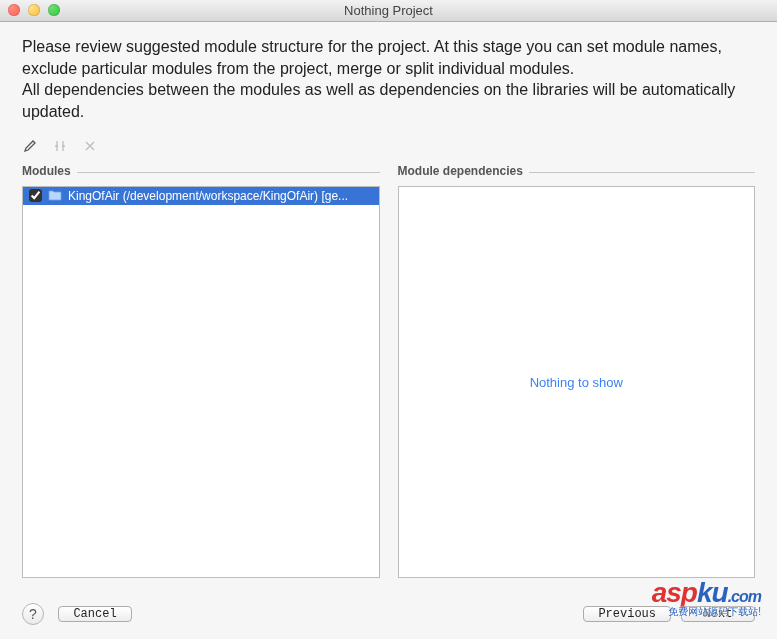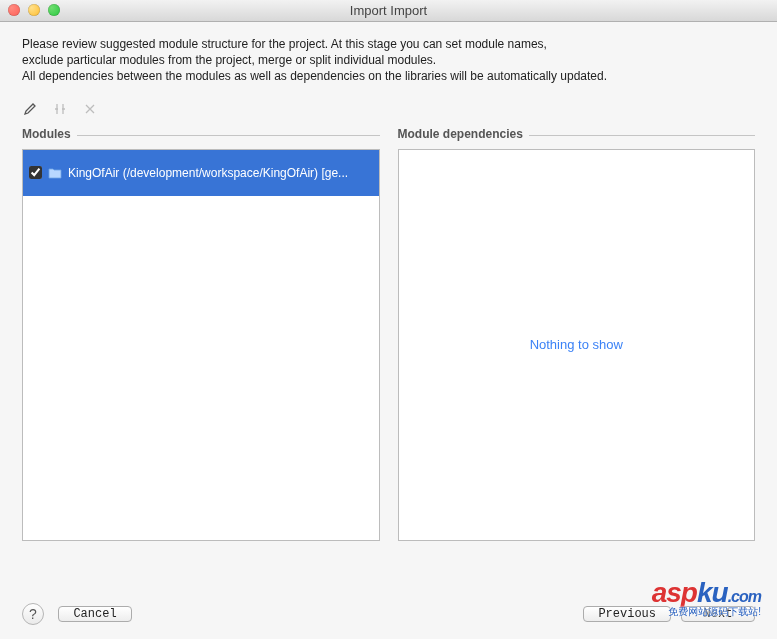--- a/index.html
+++ b/index.html
@@ -35,21 +35,21 @@
   .title-text {
     flex: 1;
     text-align: center;
     font-size: 13px;
     color: #444;
   }
   .content {
     padding: 14px 22px 0 22px;
   }
   .intro {
-    font-size: 12px;
+    font-size: 16px;
     line-height: 1.35;
     color: #222;
   }
   .toolbar-icons {
     margin-top: 16px;
     display: flex;
     gap: 14px;
     align-items: center;
   }
   .tool-ic { width: 16px; height: 16px; display: flex; align-items:center; justify-content:center; }
@@ -78,24 +78,23 @@
   .panel {
     margin-top: 8px;
     background: #fff;
     border: 1px solid #bcbcbc;
     height: 392px;
     overflow: hidden;
     position: relative;
   }
   .module-row {
     display: flex;
-    align-items: center;
     background: #3874d6;
     color: #fff;
-    padding: 16px 6px;
+    padding: 2px 6px;
     gap: 6px;
     font-size: 12px;
     white-space: nowrap;
     overflow: hidden;
     text-overflow: ellipsis;
   }
   .module-row input[type=checkbox]{
     width: 13px; height: 13px;
     accent-color: #333;
   }
@@ -163,21 +162,21 @@
 </style>
 </head>
 <body>
 
 <div class="titlebar">
   <div class="traffic-lights">
     <div class="tl red"></div>
     <div class="tl yellow"></div>
     <div class="tl green"></div>
   </div>
-  <div class="title-text">Import Import</div>
+  <div class="title-text">Nothing Project</div>
 </div>
 
 <div class="content">
   <div class="intro">
     <div>Please review suggested module structure for the project. At this stage you can set module names,</div>
     <div>exclude particular modules from the project, merge or split individual modules.</div>
     <div>All dependencies between the modules as well as dependencies on the libraries will be automatically updated.</div>
   </div>
 
   <div class="toolbar-icons">

